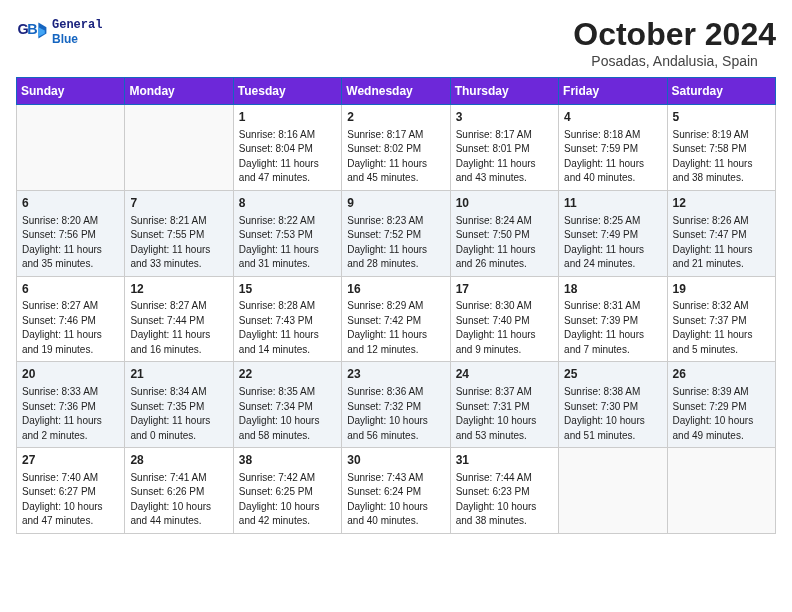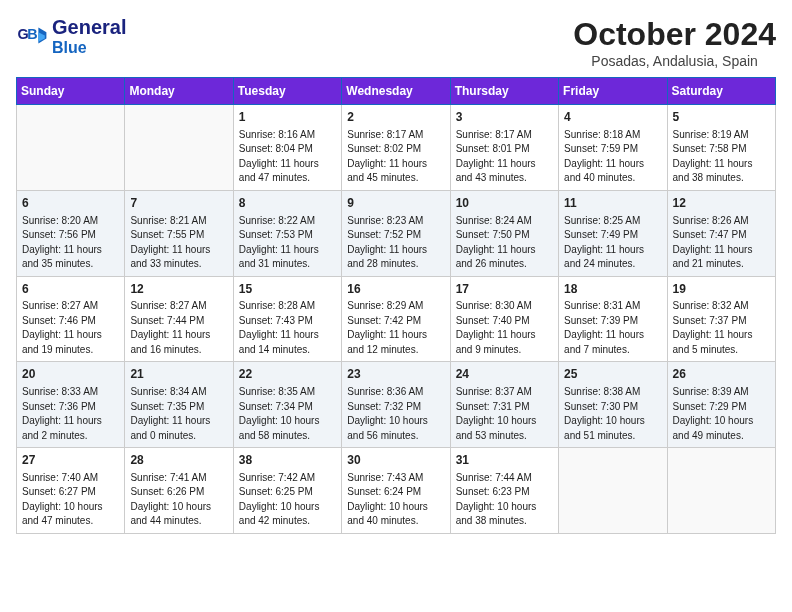--- a/index.html
+++ b/index.html
@@ -85,22 +85,22 @@
 
 <div class="header">
   <div class="logo">
     <svg class="logo-icon" viewBox="0 0 40 40">
       <text x="2" y="22" font-size="18" font-weight="bold" fill="#1a237e">G</text>
       <text x="14" y="22" font-size="18" font-weight="bold" fill="#1565c0">B</text>
       <polygon points="28,8 38,14 38,22 28,28" fill="#1565c0"></polygon>
       <polygon points="28,14 36,18 36,22 28,26" fill="#42a5f5"></polygon>
     </svg>
     <div>
-      <div style="font-size:20px;font-weight:bold;color:#1a237e;">General</div>
-      <div style="font-size:16px;font-weight:bold;color:#1565c0;">Blue</div>
+      <div style="font-size:12px;font-weight:bold;color:#1a237e;font-family:Liberation Mono, monospace;">General</div>
+      <div style="font-size:12px;font-weight:bold;color:#1565c0;">Blue</div>
     </div>
   </div>
   <div class="title-block">
     <div class="month-title">October 2024</div>
     <div class="subtitle">Posadas, Andalusia, Spain</div>
   </div>
 </div>
 
 <table class="calendar">
   <thead>

